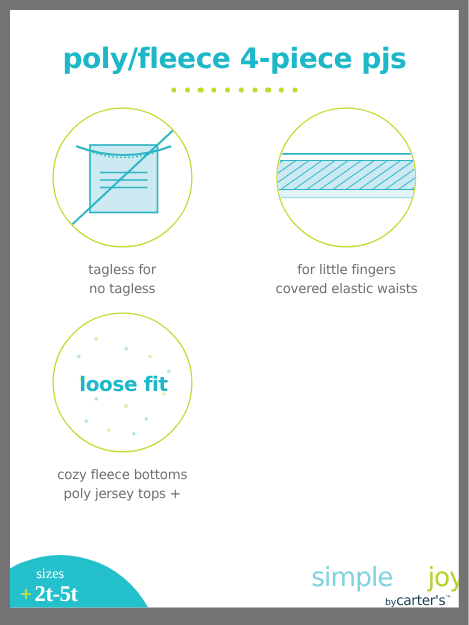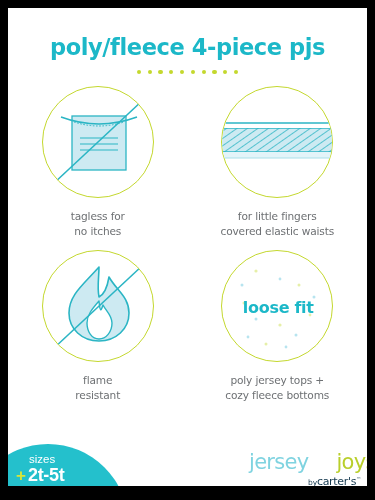--- a/index.html
+++ b/index.html
@@ -12,21 +12,21 @@
     overflow: hidden;
     font-family: "Liberation Sans", sans-serif;
     background: #ffffff;
   }
 
   
   #poster {
     position: relative;
     width: 375px;
     height: 500px;
-    background: #000000;
+    background: #737373;
     box-sizing: border-box;
     overflow: hidden;
   }
   #canvas {
     position: absolute;
     left: 8px;
     top: 8px;
     width: 359px;
     height: 478px;
     background: #ffffff;
@@ -138,21 +138,21 @@
     height: 160px;
     border-radius: 50%;
     background: #24c0cc;
   }
   .size-badge-inner {
     position: absolute;
     left: 48px;
     top: 9px;
     width: 100px;
     color: #ffffff;
-    font-family: Liberation Sans, sans-serif;
+    font-family: Liberation Serif, serif;
   }
   .size-word {
     font-size: 11.5px;
     margin-left: 13px;
     line-height: 13px;
     color: #ffffff;
   }
   .size-range-row {
     display: flex;
     align-items: baseline;
@@ -240,21 +240,21 @@
 
             <line x1="37" y1="51" x2="75" y2="51" stroke="#2bb5c4" stroke-width="1.2"></line>
             <line x1="37" y1="57" x2="75" y2="57" stroke="#2bb5c4" stroke-width="1.2"></line>
             <line x1="37" y1="63" x2="75" y2="63" stroke="#2bb5c4" stroke-width="1.2"></line>
 
             <line x1="10" y1="97" x2="100" y2="13" stroke="#2bb5c4" stroke-width="1.6"></line>
           </svg>
         </div>
         <div class="caption">
           <div>tagless for</div>
-          <div>no itches</div>
+          <div>no tagless</div>
         </div>
       </div>
 
       <div class="cell">
         <div class="circle">
           <svg viewBox="0 0 112 112">
             <defs>
               <clipPath id="waistclip">
                 <circle cx="56" cy="56" r="56"></circle>
               </clipPath>
@@ -277,36 +277,20 @@
               <line x1="-6" y1="71" x2="118" y2="71" stroke="#a9dfea" stroke-width="1.2"></line>
             </g>
           </svg>
         </div>
         <div class="caption">
           <div>for little fingers</div>
           <div>covered elastic waists</div>
         </div>
       </div>
 
-      <div class="cell">
-        <div class="circle">
-          <svg viewBox="0 0 112 112">
-
-            <path d="M56 16 C40 34 26 44 26 62 C26 78 39 90 56 90 C73 90 86 78 86 62 C86 46 74 40 66 26 C64 38 60 44 56 46 C54 36 56 26 56 16 Z" fill="#cdeaf2" stroke="#2bb5c4" stroke-width="1.6" stroke-linejoin="round"></path>
-
-            <path d="M56 50 C49 58 44 64 44 72 C44 81 49 88 56 88 C63 88 69 81 69 72 C69 64 63 60 60 54 C58 60 57 62 56 50 Z" fill="#ffffff" stroke="#2bb5c4" stroke-width="1.4" stroke-linejoin="round"></path>
-
-            <line x1="10" y1="98" x2="100" y2="14" stroke="#2bb5c4" stroke-width="1.6"></line>
-          </svg>
-        </div>
-        <div class="caption">
-          <div>flame</div>
-          <div>resistant</div>
-        </div>
-      </div>
 
       <div class="cell">
         <div class="circle">
           <svg viewBox="0 0 112 112">
             <g fill="#e6efa8">
               <circle cx="34" cy="20" r="1.6"></circle>
               <circle cx="77" cy="34" r="1.5"></circle>
               <circle cx="22" cy="52" r="1.5"></circle>
               <circle cx="58" cy="74" r="1.6"></circle>
               <circle cx="88" cy="64" r="1.4"></circle>
@@ -318,41 +302,41 @@
               <circle cx="92" cy="46" r="1.5"></circle>
               <circle cx="34" cy="68" r="1.5"></circle>
               <circle cx="74" cy="84" r="1.5"></circle>
               <circle cx="26" cy="86" r="1.4"></circle>
               <circle cx="64" cy="96" r="1.4"></circle>
             </g>
           </svg>
           <div class="loose-label">loose fit</div>
         </div>
         <div class="caption">
+          <div>cozy fleece bottoms</div>
           <div>poly jersey tops +</div>
-          <div>cozy fleece bottoms</div>
         </div>
       </div>
 
     </div>
 
     <div class="footer">
       <div class="size-badge">
         <div class="size-badge-inner">
           <div class="size-word">sizes</div>
           <div class="size-range-row">
             <span class="size-plus">+</span>
             <span class="size-range">2t-5t</span>
           </div>
         </div>
       </div>
 
       <div class="brand">
         <div class="brand-main">
-          <span class="brand-simple">jersey</span><span class="brand-joys">joys</span>
+          <span class="brand-simple">simple</span><span class="brand-joys">joys</span>
         </div>
         <div class="brand-sub">
           <span class="brand-by">by</span><span class="brand-carters">carter's</span><span class="brand-tm">™</span>
         </div>
       </div>
     </div>
 
   </div>
 </div>
 

